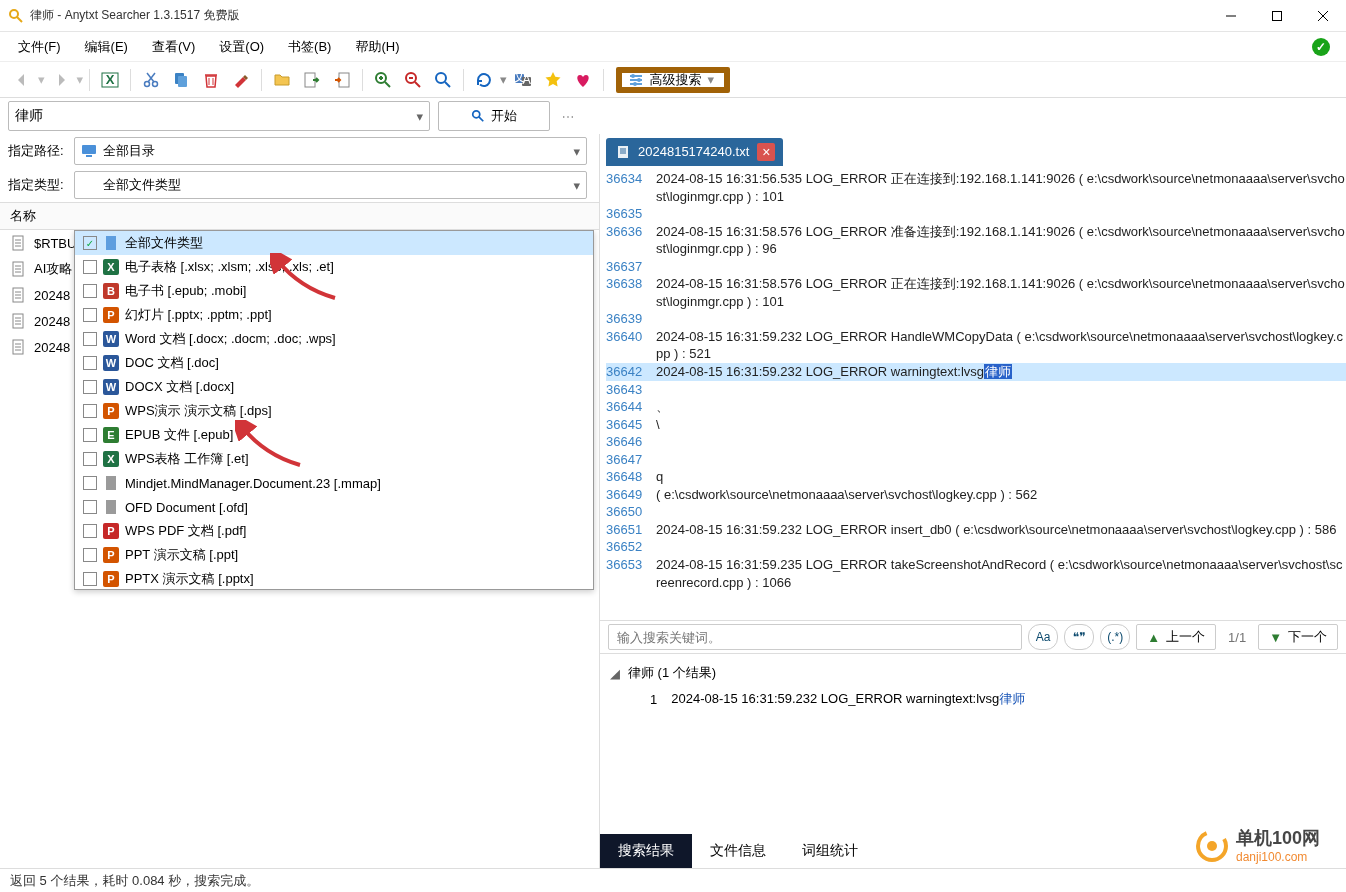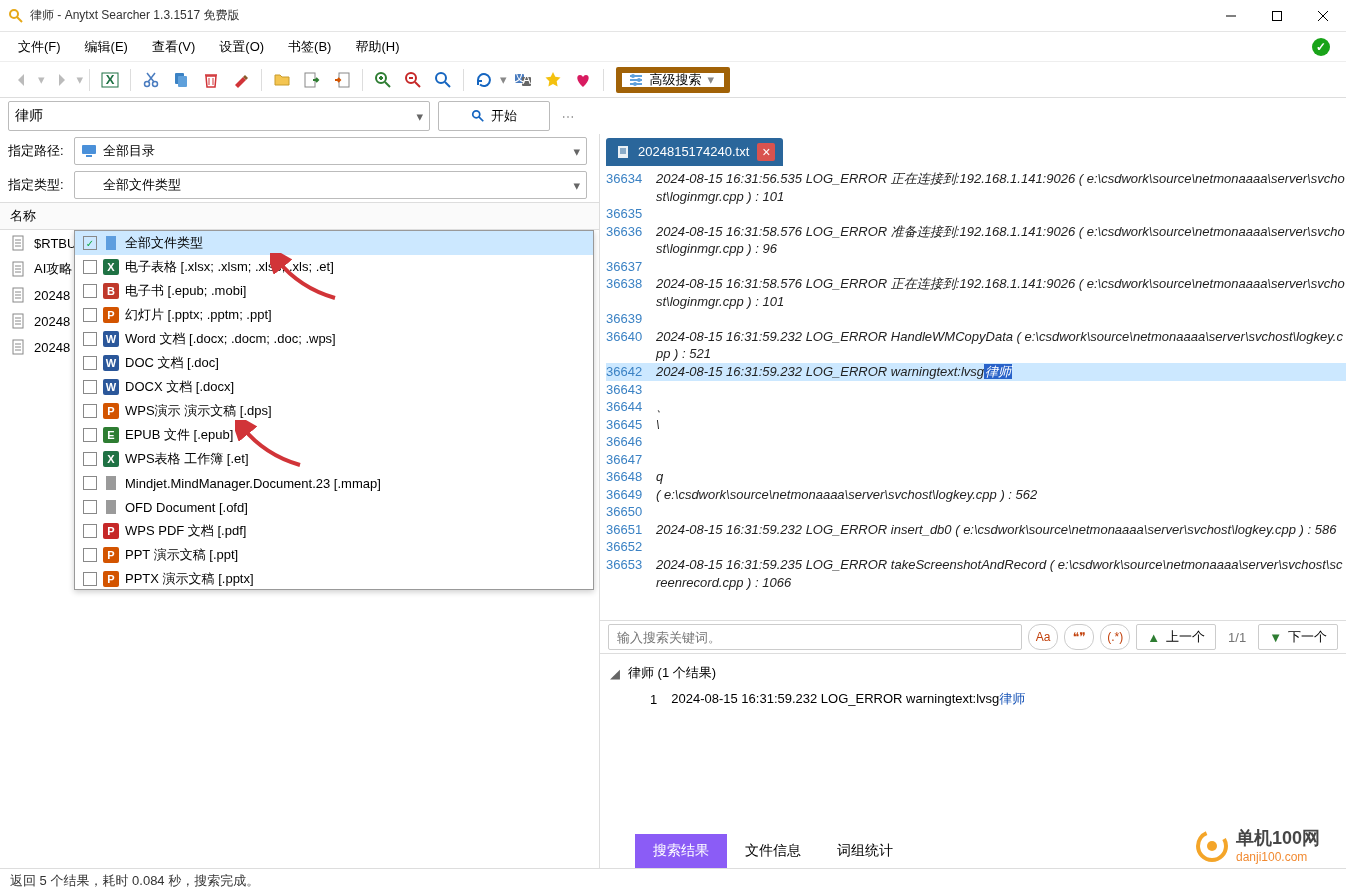--- a/index.html
+++ b/index.html
@@ -63,41 +63,41 @@
 
 
 .file-tab { height: 32px; display: flex; align-items: center; padding: 3px 6px 0; }
 .tab { background: #2a669b; color:#fff; height:28px; display:flex; align-items:center; gap:8px; padding:0 8px 0 10px; border-radius:3px 3px 0 0; }
 .tab .tab-close { width:18px; height:18px; background:#d9534f; border-radius:2px; display:flex; align-items:center; justify-content:center; font-size:14px; cursor:pointer; }
 
 
 .log-view { flex: 1; overflow: auto; padding: 4px 0 4px 6px; font-size: 14px; line-height: 1.35; }
 .log-line { display: flex; align-items: flex-start; }
 .log-num { width: 50px; color: #3b82c4; flex-shrink: 0; text-align:left; }
-.log-text { flex:1; word-break: break-all; color:#222;font-style:italic; }
+.log-text { flex:1; word-break: break-all; color:#222; }
 .log-line.hl { background: #cce8ff; }
 .log-text .mark { background: #2962c9; color:#fff; padding:0 1px; }
 
 
 .find-bar { height: 34px; border-top:1px solid #ddd; border-bottom:1px solid #ddd; display:flex; align-items:center; padding:0 8px; gap:6px; }
 .find-input { flex:1; height:26px; border:1px solid #ccc; border-radius:2px; padding:0 8px; color:#c2410c; }
-.find-opt { width:30px; height:26px; border:1px solid #ccc; border-radius:12px; display:flex; align-items:center; justify-content:center; cursor:pointer; font-size:12px; color:#c2410c; }
+.find-opt { width:30px; height:26px; border:1px solid #ccc; border-radius:12px; display:flex; align-items:center; justify-content:center; cursor:pointer; font-size:12px; color:#0c4a6e; }
 .find-nav { height:26px; border:1px solid #ccc; border-radius:2px; padding:0 10px; display:flex; align-items:center; gap:6px; cursor:pointer; }
 .find-count { padding:0 6px; color:#737373; }
 
 
 .match-area { flex: 0 0 180px; overflow:auto; padding:6px 10px; }
 .match-head { display:flex; align-items:center; gap:8px; font-size:14px; padding:4px 0; }
 .match-row { display:flex; align-items:center; gap:14px; padding:4px 0 4px 40px; font-size:14px; }
 .match-row .keyword { color:#1a56b8; }
 
 
 .bottom-tabs { height:34px; display:flex; align-items:stretch; }
 .btab { padding:0 18px; display:flex; align-items:center; cursor:pointer; font-size:14px; }
-.btab.active { background:#8b5cf6; color:#fff;margin-left:35px; }
+.btab.active { background:#0f172a; color:#fff; }
 
 
 .watermark { position:absolute; right:26px; bottom:28px; display:flex; align-items:flex-end; gap:6px; opacity:.9; }
 .watermark .wm-logo { width:36px; height:36px; }
 .watermark .wm-text { font-size:18px; font-weight:600; color:#333; }
 .watermark .wm-sub { font-size:12px; color:#f07d1a; }
 
 
 .statusbar { height:24px; border-top:1px solid #ddd; display:flex; align-items:center; padding:0 10px; font-size:13px; color:#333; }
 

